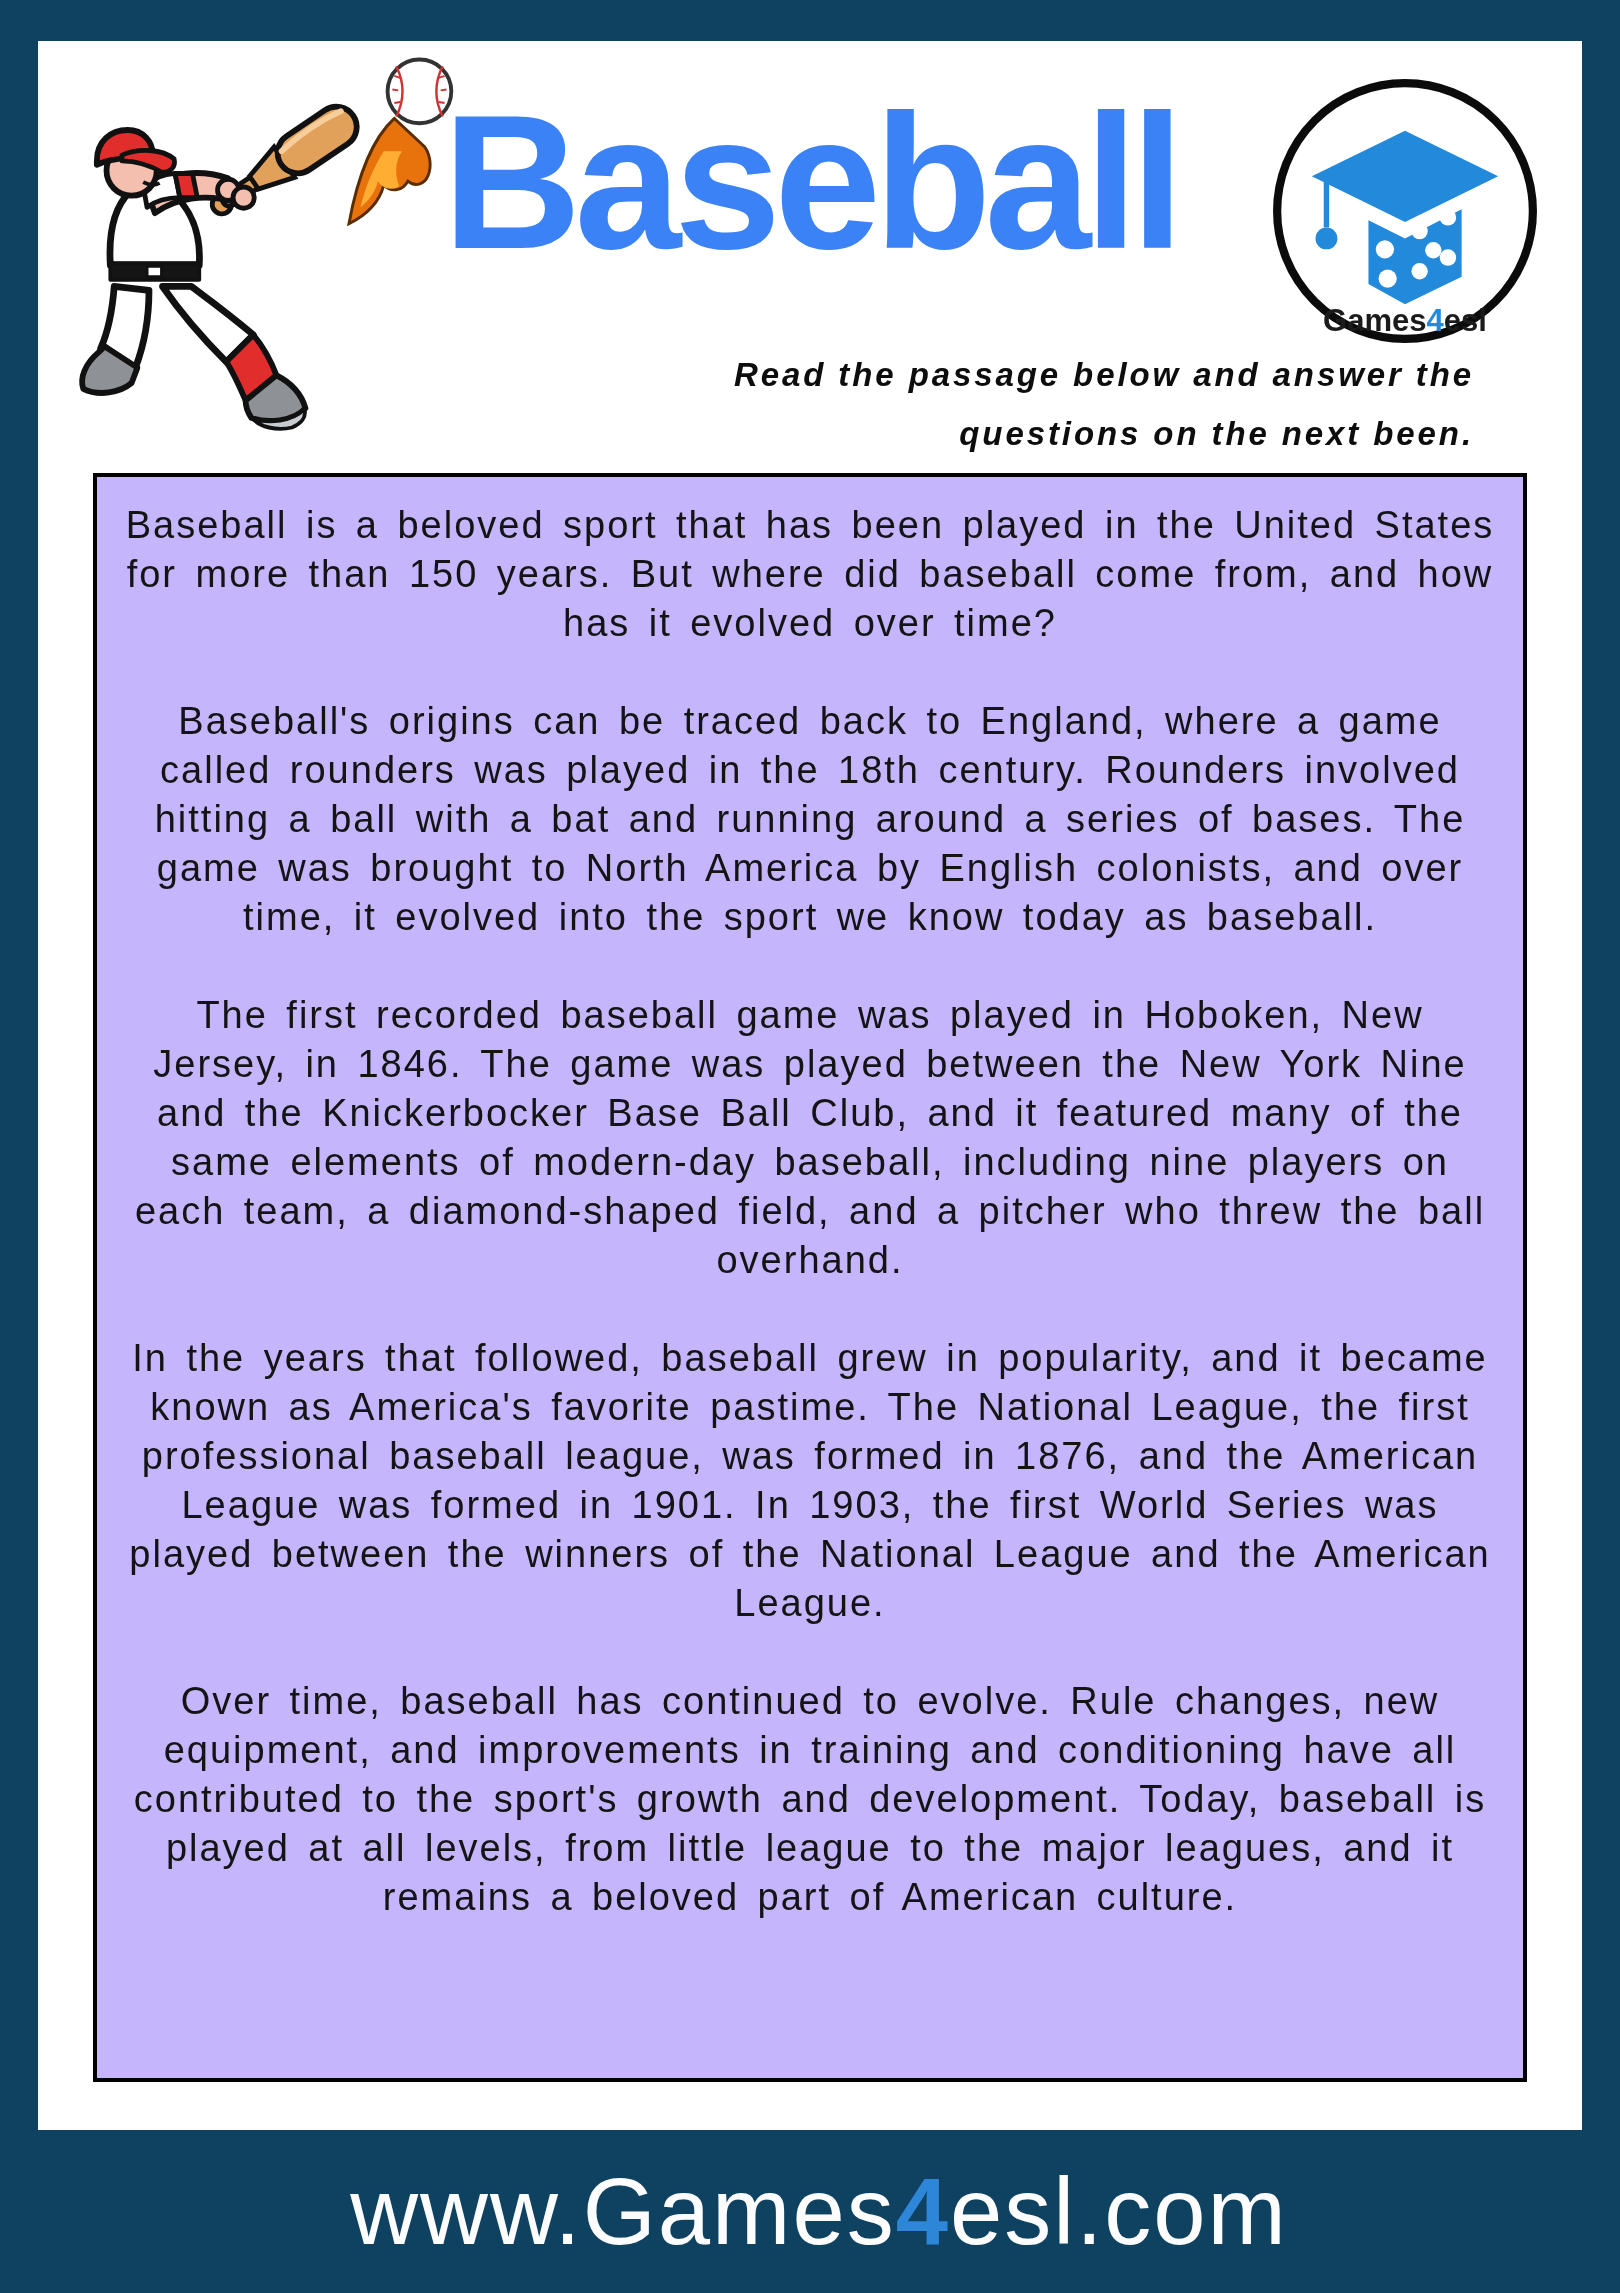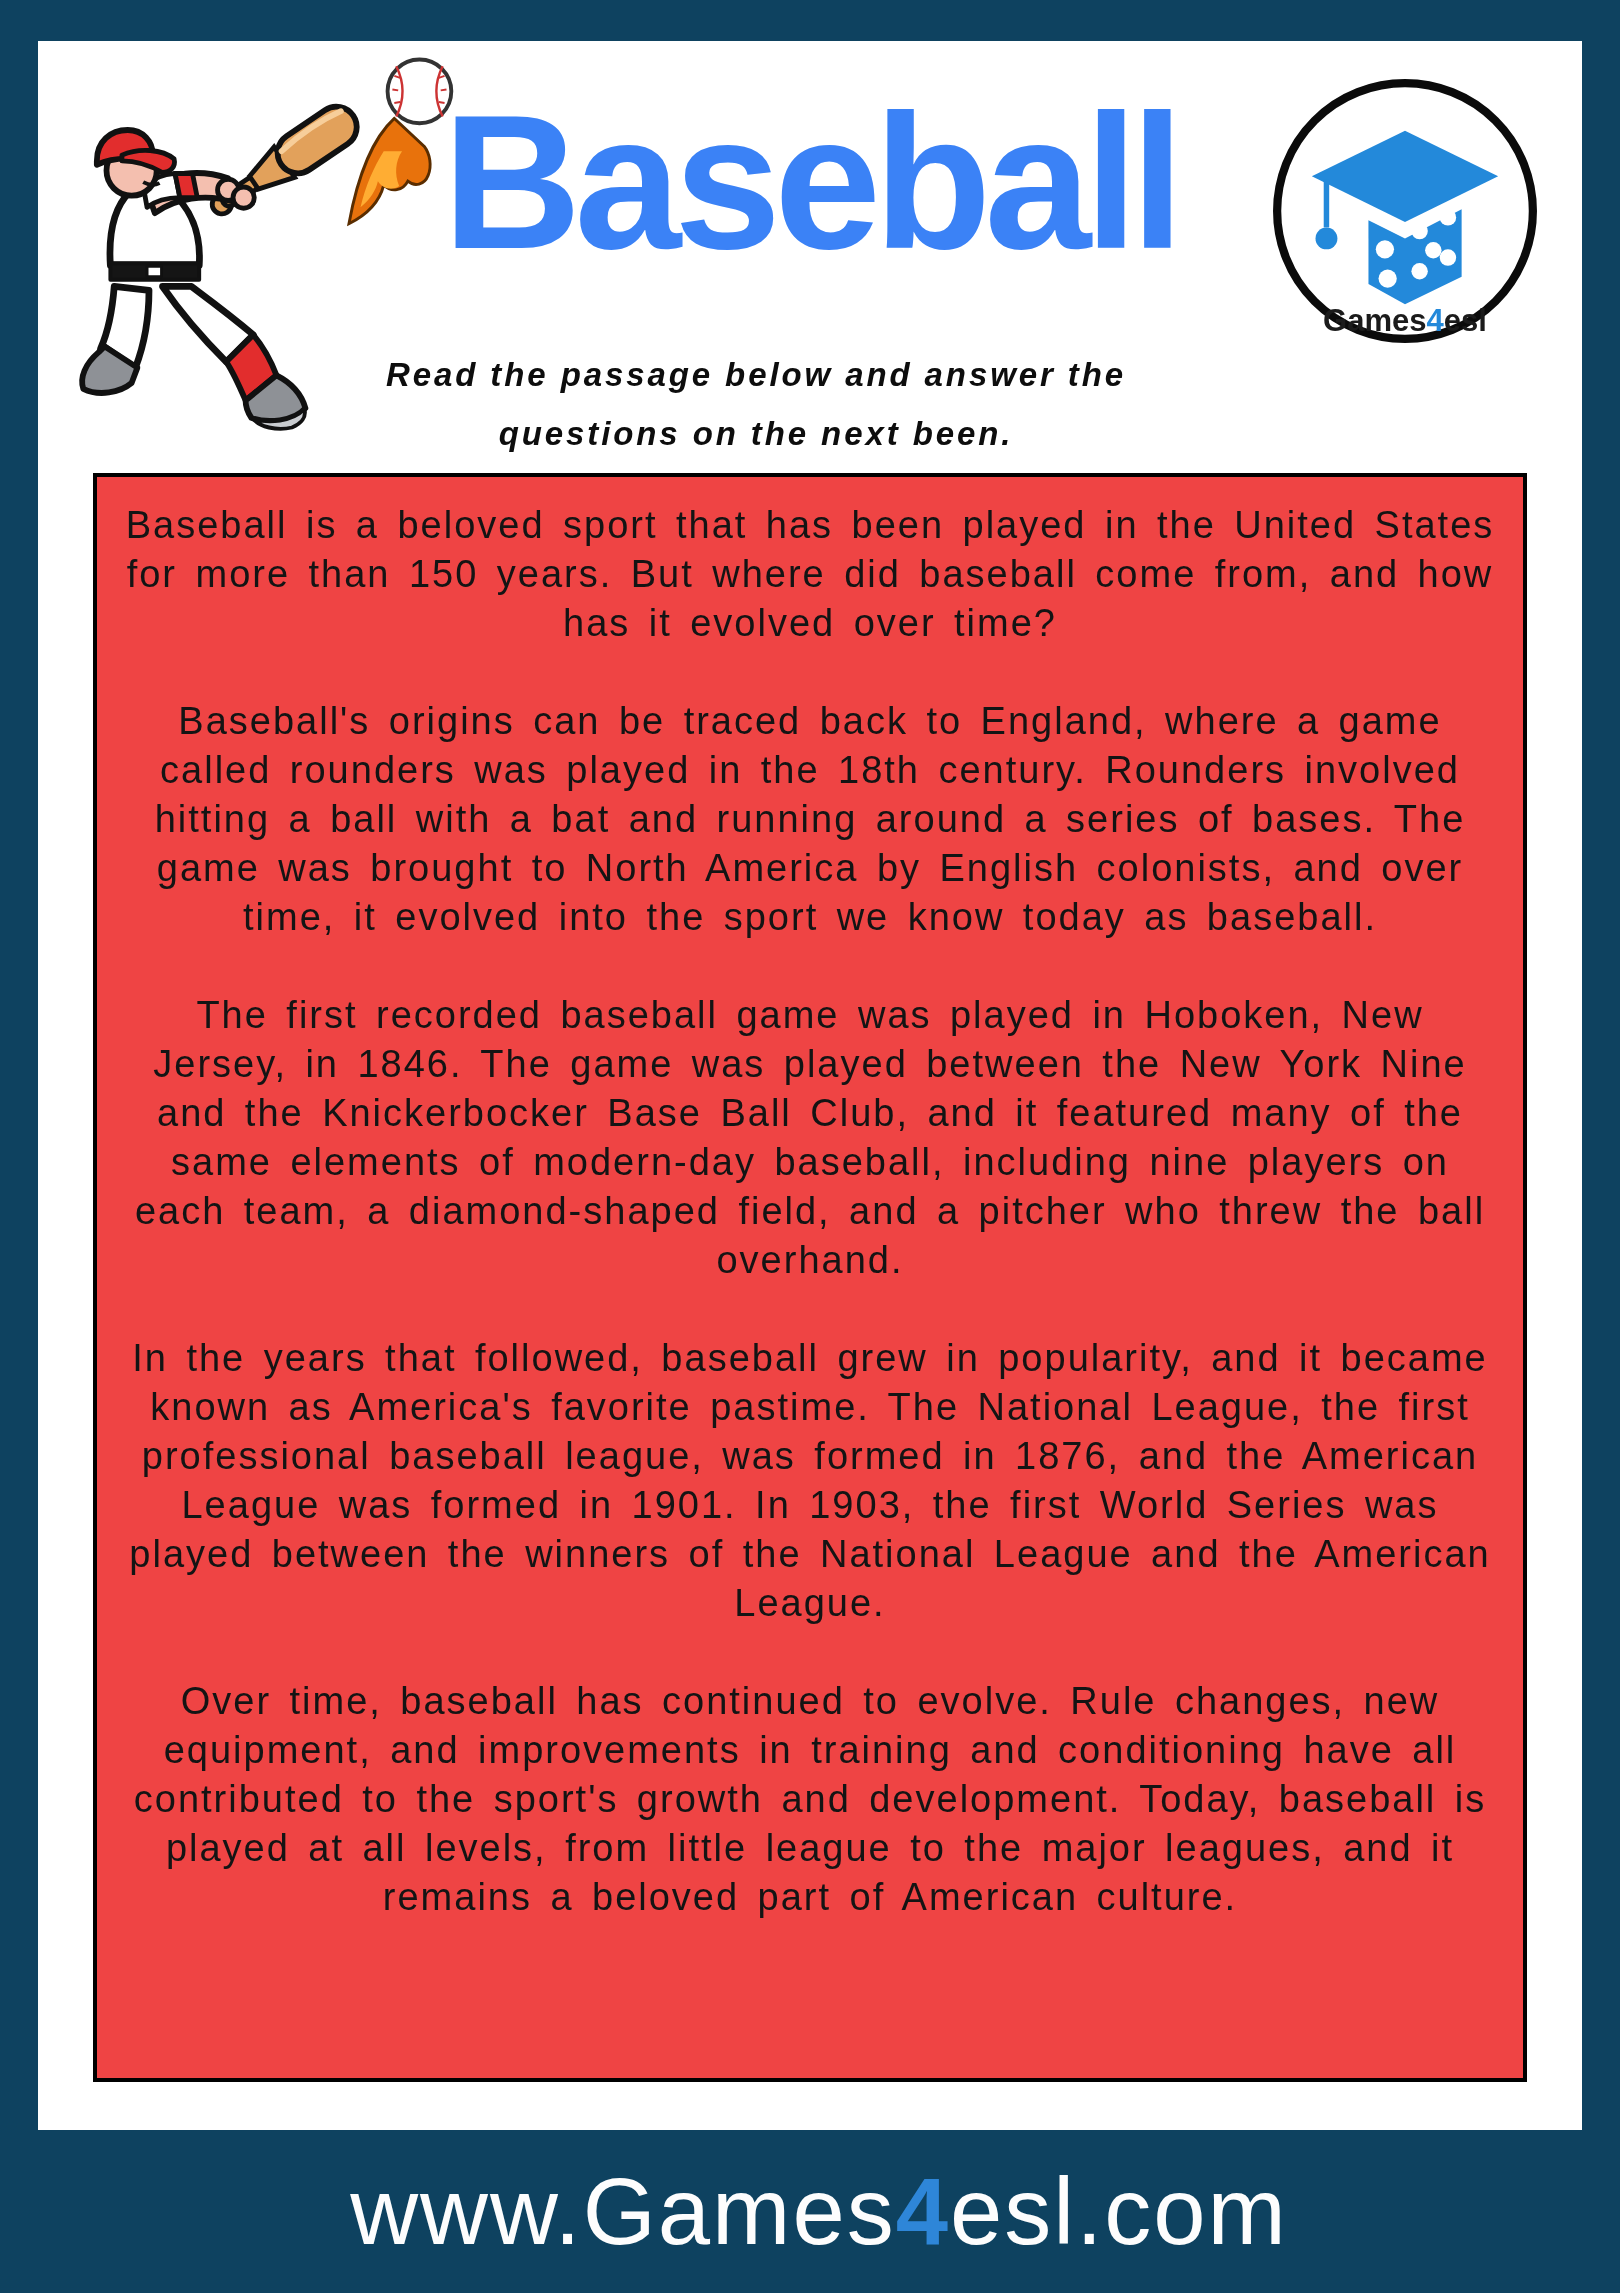--- a/index.html
+++ b/index.html
@@ -14,24 +14,24 @@
   }
   *{margin:0;padding:0;box-sizing:border-box;}
   body{width:1620px;height:2294px;font-family:"Liberation Sans",sans-serif;background:#fff;}
   .sheet{position:relative;width:1620px;height:2294px;background:var(--frame);overflow:hidden;}
   .page{position:absolute;left:38px;right:38px;top:41px;bottom:164px;background:#ffffff;}
   .header{position:relative;height:432px;}
   .player-art{position:absolute;left:15.7px;top:3.9px;width:416px;height:425px;}
   .page-title{position:absolute;left:0;right:0;top:45px;text-align:center;
     font-size:192px;font-weight:700;letter-spacing:-6.9px;color:#3b82f6;line-height:1;}
   .logo{position:absolute;right:40px;top:33px;width:274px;height:274px;}
-  .instruction{position:absolute;left:0;right:108px;top:304px;text-align:center;
+  .instruction{position:absolute;left:0;right:108px;top:304px;text-align:right;
     font-size:33px;font-weight:700;font-style:italic;letter-spacing:2.9px;
     line-height:59px;color:#0d0d0d;}
-  .passage-box{margin:0 55px;height:1609px;border:4.9px solid #000;background:#ef4444;
+  .passage-box{margin:0 55px;height:1609px;border:4.9px solid #000;background:#c4b5fd;
     padding:23.5px 25.5px;overflow:hidden;}
   .passage-box p{font-size:38px;line-height:49px;letter-spacing:2px;word-spacing:5.9px;
     text-align:center;color:#141414;margin:0 0 49px 0;}
   .passage-box p:last-child{margin-bottom:8px;}
   .footer{position:absolute;left:18px;right:0;bottom:0;height:164px;background:var(--frame);
     display:flex;align-items:center;justify-content:center;
     font-size:94px;color:#fdfdfd;letter-spacing:2px;}
   .footer .four{color:var(--four-blue);font-weight:600;}
   svg text{font-family:"Liberation Sans",sans-serif;}
 </style>

